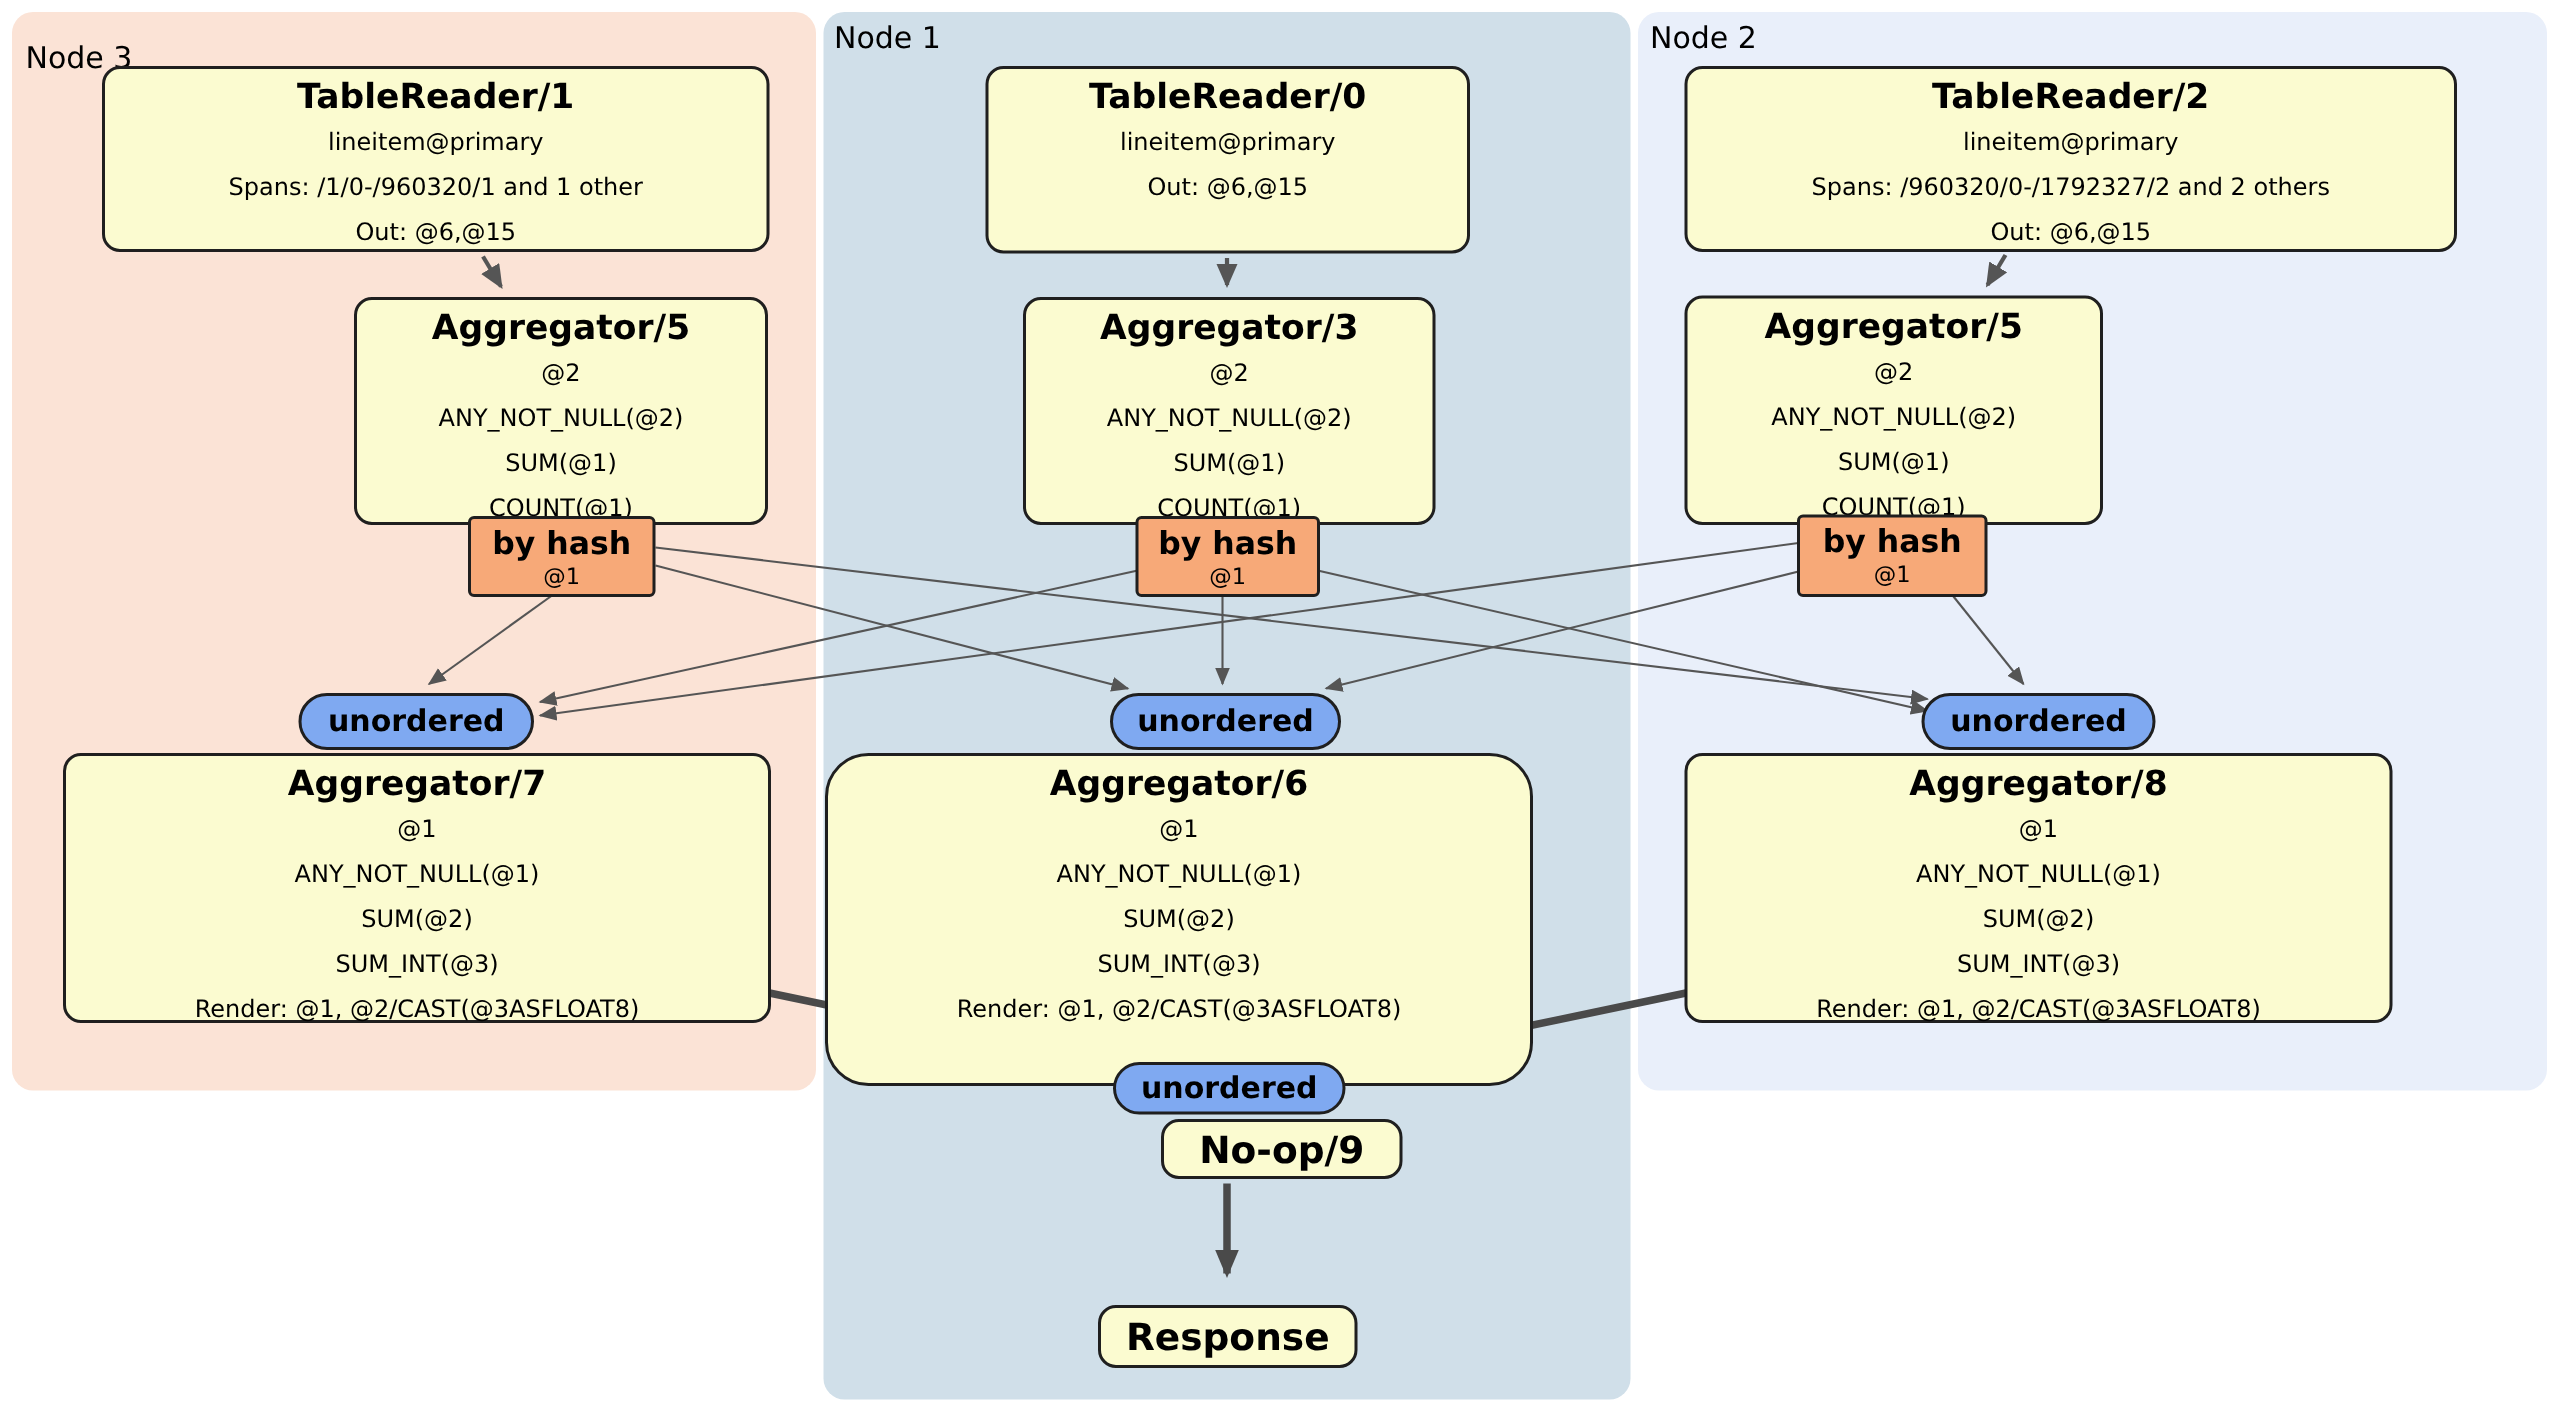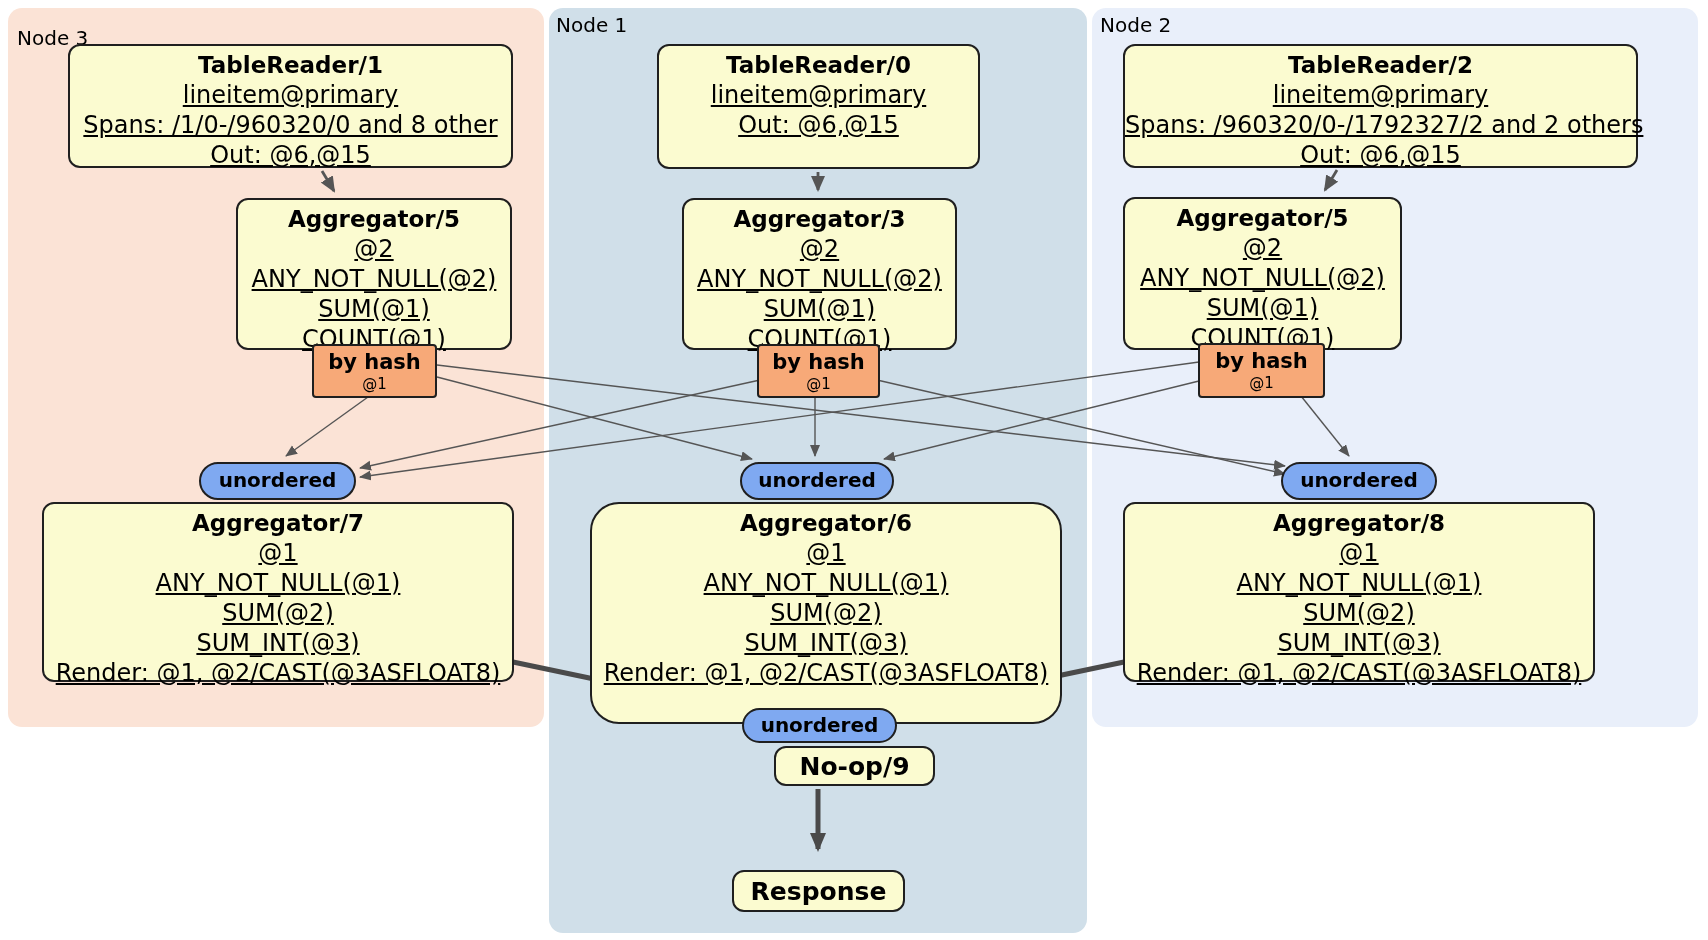--- a/index.html
+++ b/index.html
@@ -21,21 +21,21 @@
   .ah-thin{fill:var(--edge_thin);}
   .ah-med{fill:var(--edge_thin);}
   .ah-thick{fill:var(--edge_thick);}
 
   .pbox{
     position:absolute;z-index:10;box-sizing:border-box;
     background:var(--box_bg);border:2px solid var(--box_border);
     border-radius:12px;text-align:center;padding-top:4px;
   }
   .pbox .title{font-weight:bold;font-size:23px;line-height:30px;white-space:nowrap;}
-  .pbox .bline{font-size:24px;line-height:30px;white-space:nowrap;text-decoration:underline;}
+  .pbox .bline{font-size:16px;line-height:30px;white-space:nowrap;}
   .pbox.flat{display:flex;align-items:center;justify-content:center;padding-top:0;}
   .pbox.flat .title{font-size:25px;line-height:25px;}
 
   .pill{
     position:absolute;z-index:12;box-sizing:border-box;
     border:2px solid var(--box_border);text-align:center;
   }
   .sync{
     background:var(--sync_bg);border-radius:19px;
     font-weight:bold;font-size:20px;line-height:33px;
@@ -84,21 +84,21 @@
 
   <line class="edge-thick" x1="513" y1="662" x2="742" y2="710" marker-end="url(#m-thick)"></line>
   <line class="edge-thick" x1="818" y1="684" x2="818" y2="700" marker-end="url(#m-thick)"></line>
   <line class="edge-thick" x1="1124" y1="662" x2="895" y2="710" marker-end="url(#m-thick)"></line>
   <line class="edge-thick" x1="818" y1="789" x2="818" y2="849" marker-end="url(#m-thick)"></line>
 </svg>
 
 <div class="pbox" style="left:68px;top:44px;width:445px;height:124px;">
   <div class="title">TableReader/1</div>
 <div class="bline">lineitem@primary</div>
-    <div class="bline">Spans: /1/0-/960320/0 and 8 other</div>
+    <div class="bline">Spans: /1/0-/960320/1 and 1 other</div>
     <div class="bline">Out: @6,@15</div>
   </div>
 <div class="pbox" style="left:657px;top:44px;width:323px;height:125px;">
   <div class="title">TableReader/0</div>
 <div class="bline">lineitem@primary</div>
     <div class="bline">Out: @6,@15</div>
   </div>
 <div class="pbox" style="left:1123px;top:44px;width:515px;height:124px;">
   <div class="title">TableReader/2</div>
 <div class="bline">lineitem@primary</div>
@@ -129,21 +129,21 @@
   </div>
 
 <div class="pbox" style="left:42px;top:502px;width:472px;height:180px;">
   <div class="title">Aggregator/7</div>
 <div class="bline">@1</div>
     <div class="bline">ANY_NOT_NULL(@1)</div>
     <div class="bline">SUM(@2)</div>
     <div class="bline">SUM_INT(@3)</div>
     <div class="bline">Render: @1, @2/CAST(@3ASFLOAT8)</div>
   </div>
-<div class="pbox" style="left:590px;top:502px;width:472px;height:222px;border-radius:29px;">
+<div class="pbox" style="left:550px;top:502px;width:472px;height:222px;border-radius:29px;">
   <div class="title">Aggregator/6</div>
 <div class="bline">@1</div>
     <div class="bline">ANY_NOT_NULL(@1)</div>
     <div class="bline">SUM(@2)</div>
     <div class="bline">SUM_INT(@3)</div>
     <div class="bline">Render: @1, @2/CAST(@3ASFLOAT8)</div>
   </div>
 <div class="pbox" style="left:1123px;top:502px;width:472px;height:180px;">
   <div class="title">Aggregator/8</div>
 <div class="bline">@1</div>

